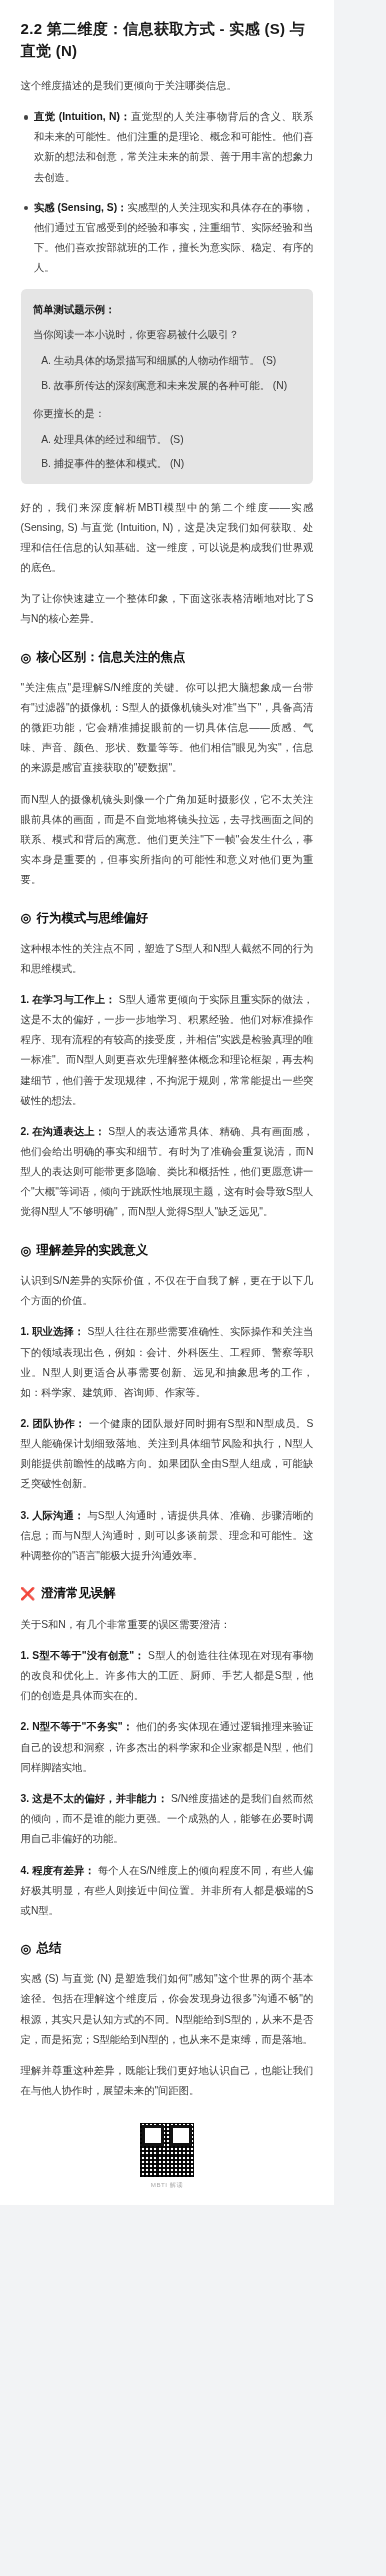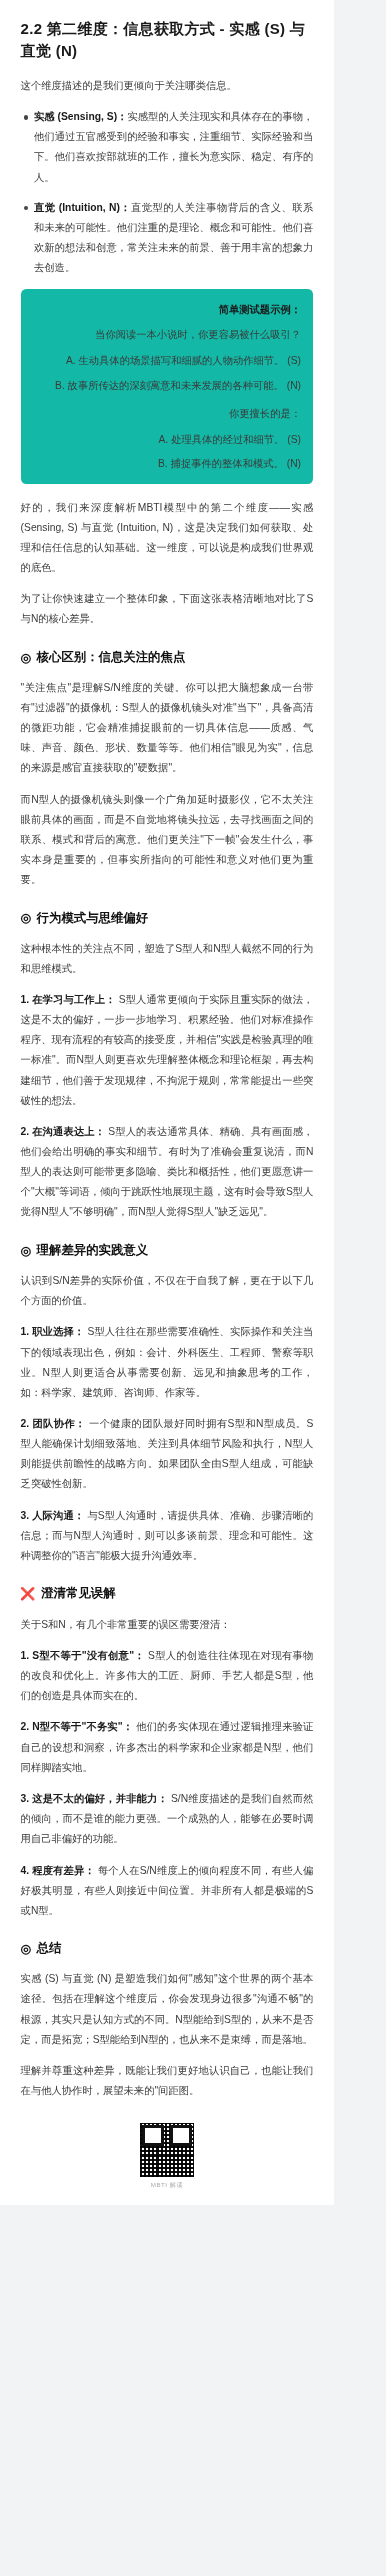--- a/index.html
+++ b/index.html
@@ -56,25 +56,24 @@
     left: 3.1px;
     top: 8.2px;
     width: 4.1px;
     height: 4.1px;
     border-radius: 50%;
     background: #444;
   }
   .bold-lead { font-weight: bold; color: #1a1a1a; }
 
   .callout {
-    background: #14b8a6;
+    background: #e5e5e5;
     border-radius: 5.2px;
     padding: 11.3px 12.4px 5.2px 12.4px;
     margin: 0 0 13.4px 0;
-    text-align: right;
   }
   .callout .c-title {
     font-size: 10.3px;
     font-weight: bold;
     color: #1a1a1a;
     margin-bottom: 7.2px;
     line-height: 1.7;
   }
   .callout .q {
     font-size: 10.3px;
@@ -165,24 +164,24 @@
 <body>
 
 <div class="page">
 
   <h1 class="section-title">2.2 第二维度：信息获取方式 - 实感 (S) 与 直觉 (N)</h1>
 
   <p class="body lead">这个维度描述的是我们更倾向于关注哪类信息。</p>
 
   <ul class="plain">
     <li>
+      <span class="bold-lead">直觉 (Intuition, N)：</span><span>直觉型的人关注事物背后的含义、联系和未来的可能性。他们注重的是理论、概念和可能性。他们喜欢新的想法和创意，常关注未来的前景、善于用丰富的想象力去创造。</span>
+    </li>
+    <li>
       <span class="bold-lead">实感 (Sensing, S)：</span><span>实感型的人关注现实和具体存在的事物，他们通过五官感受到的经验和事实，注重细节、实际经验和当下。他们喜欢按部就班的工作，擅长为意实际、稳定、有序的人。</span>
-    </li>
-    <li>
-      <span class="bold-lead">直觉 (Intuition, N)：</span><span>直觉型的人关注事物背后的含义、联系和未来的可能性。他们注重的是理论、概念和可能性。他们喜欢新的想法和创意，常关注未来的前景、善于用丰富的想象力去创造。</span>
     </li>
   </ul>
 
   <div class="callout">
     <div class="c-title">简单测试题示例：</div>
     <div class="q">当你阅读一本小说时，你更容易被什么吸引？</div>
     <div class="opt">A. 生动具体的场景描写和细腻的人物动作细节。 (S)</div>
     <div class="opt">B. 故事所传达的深刻寓意和未来发展的各种可能。 (N)</div>
     <div class="spacer"></div>
     <div class="q">你更擅长的是：</div>

